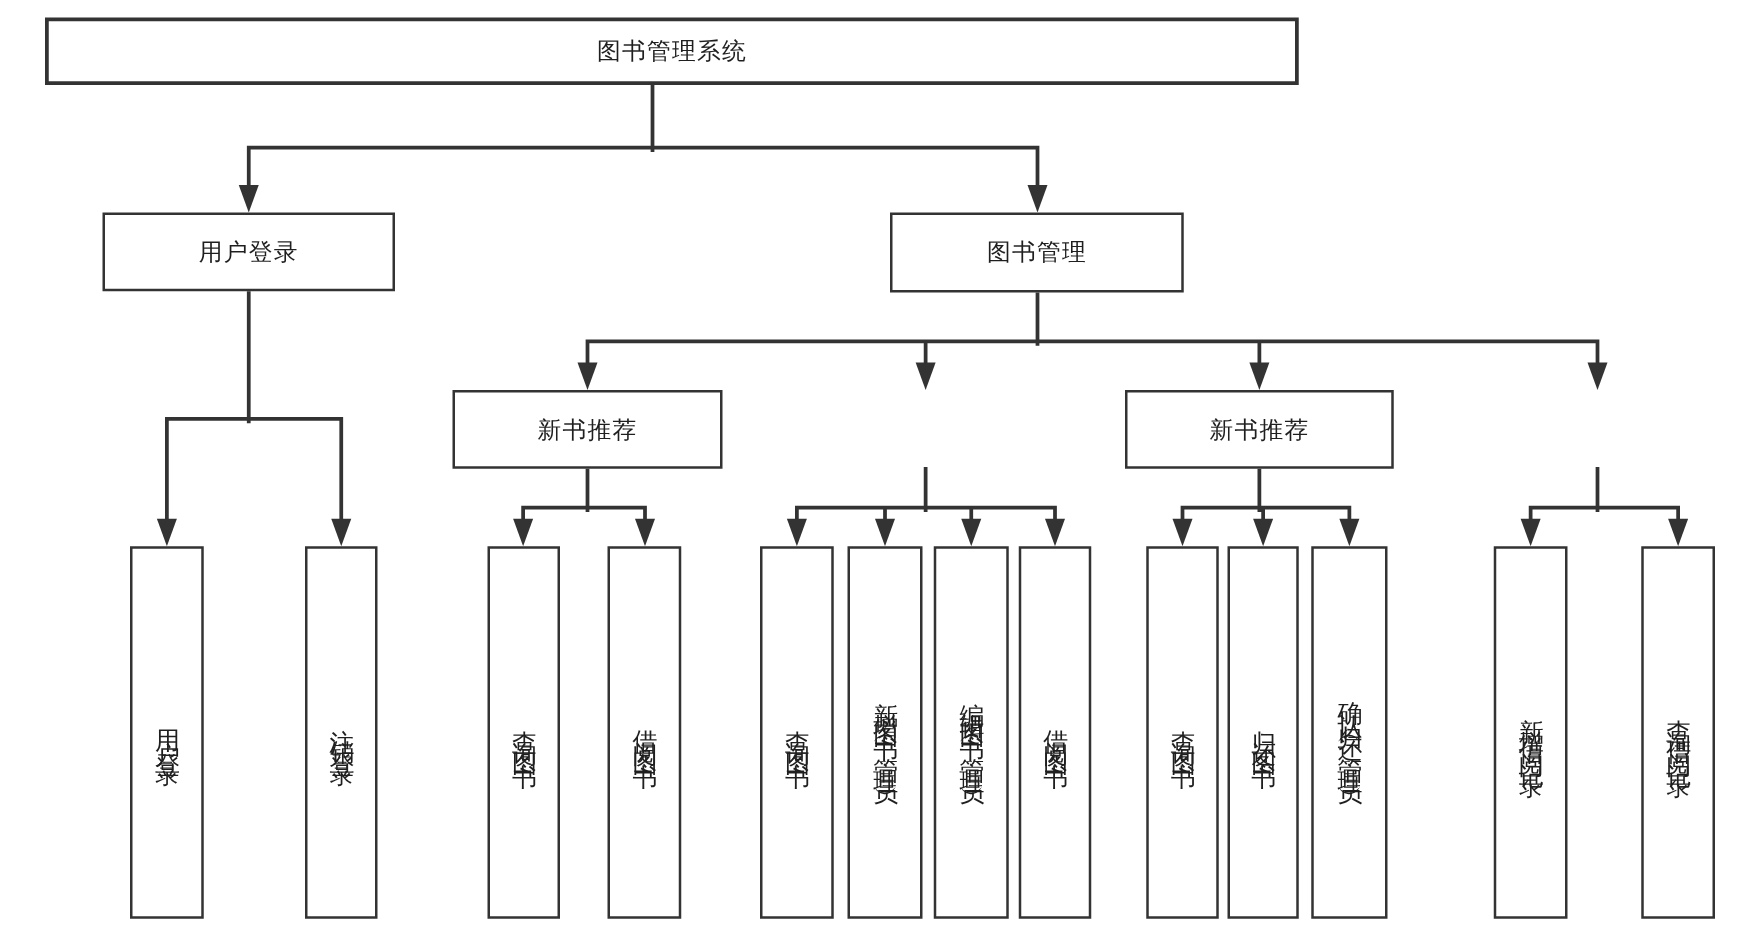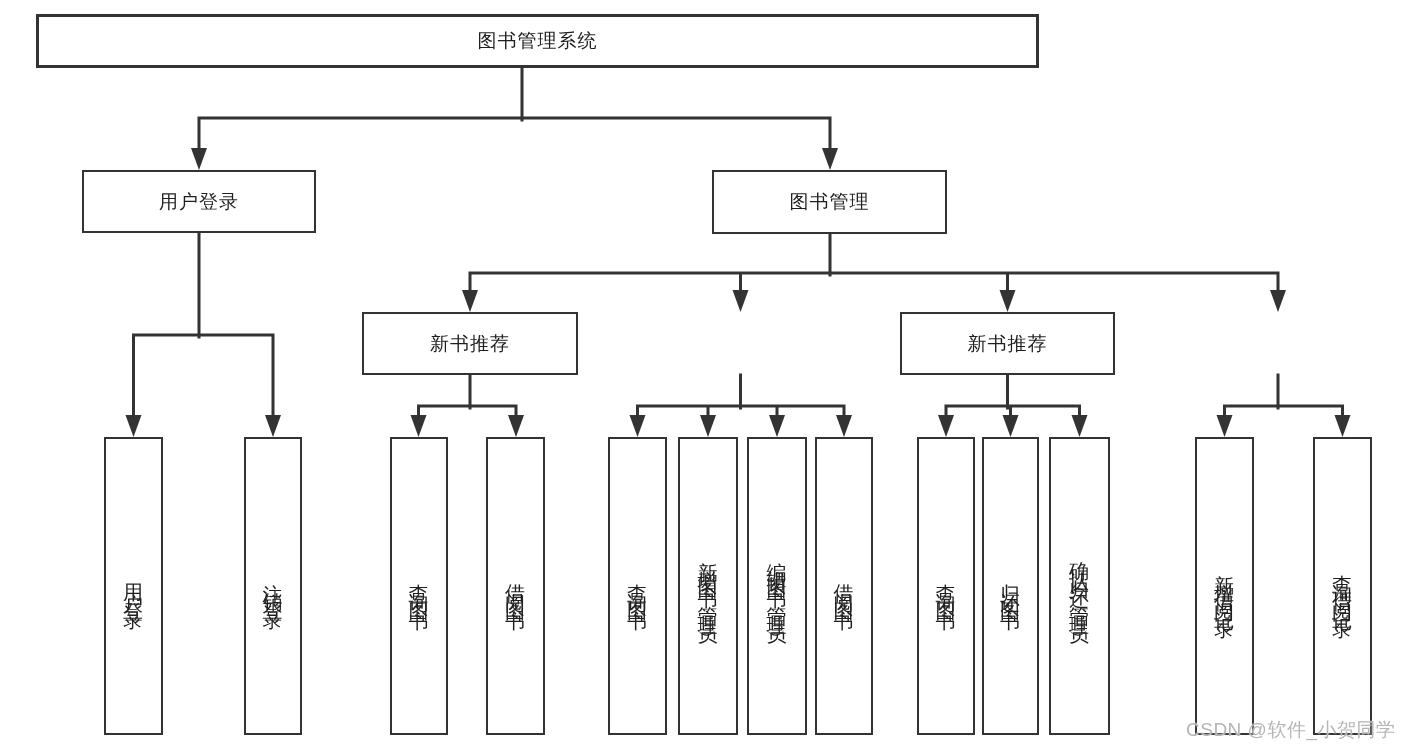--- a/index.html
+++ b/index.html
@@ -145,15 +145,14 @@
     <span>确认归还（管理员）</span>
   </div>
 
   <div class="node leaf" style="left:1195px;width:59px">
     <span>新增借阅记录</span>
   </div>
   <div class="node leaf" style="left:1313px;width:59px">
     <span>查询借阅记录</span>
   </div>
 
-  <div class="watermark">CSDN @软件_小贺同学</div>
 
 </div>
 
 </body></html>

